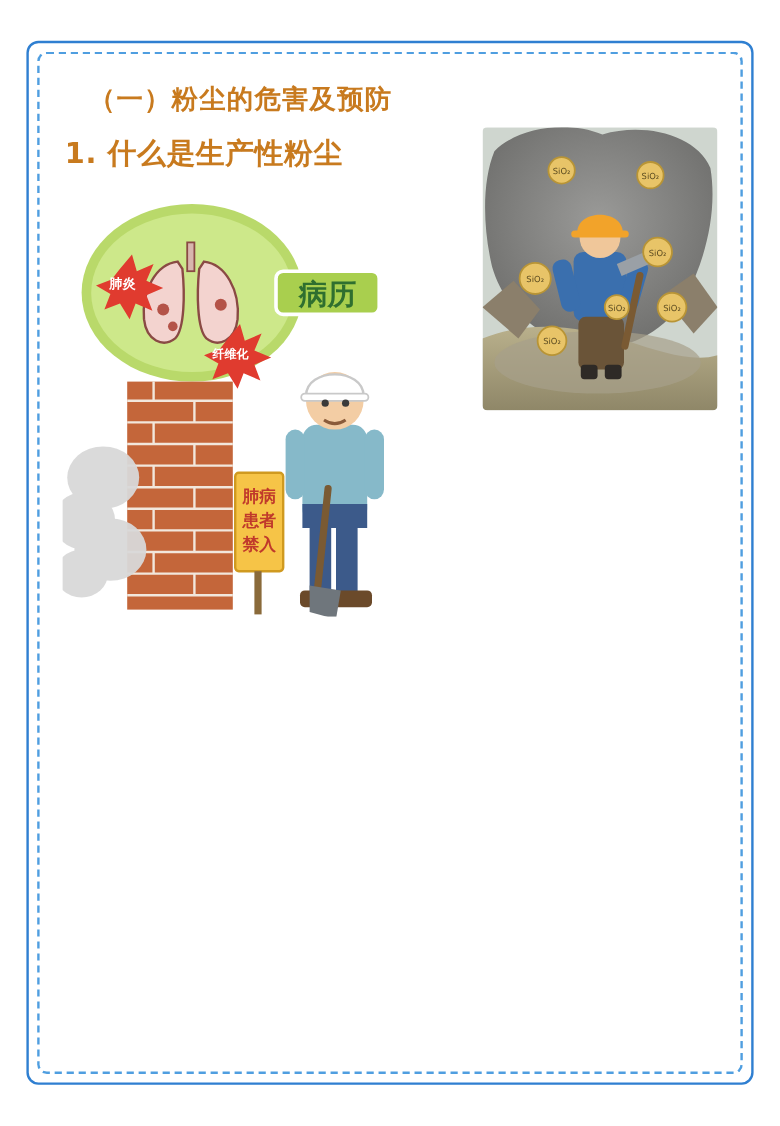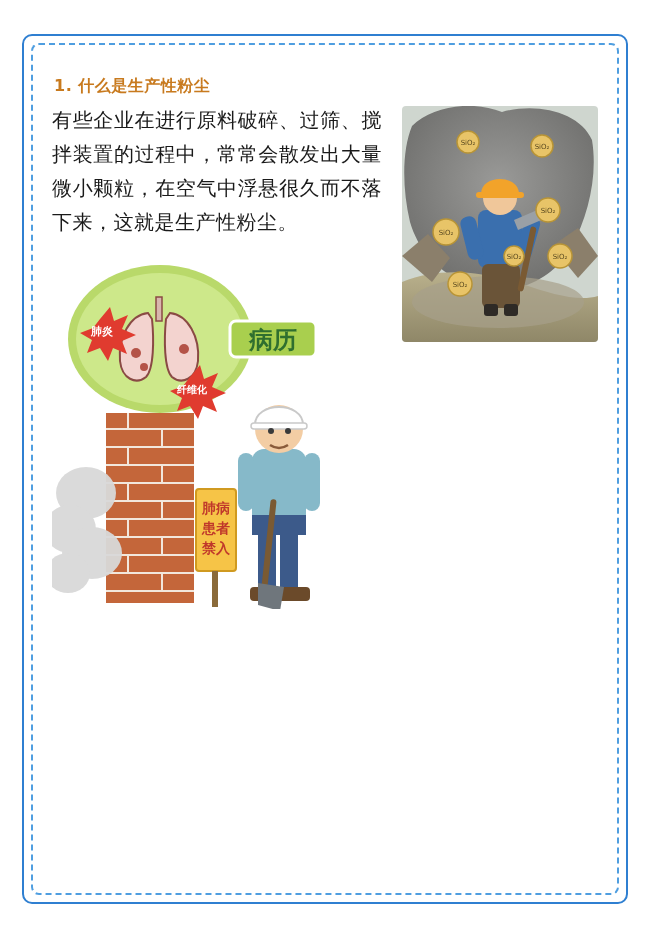--- a/index.html
+++ b/index.html
@@ -65,21 +65,21 @@
   .heading-sub {
     color: #c87a1e;
     font-size: 22px;
     font-weight: bold;
     margin: 6px 0 14px 22px;
     letter-spacing: 1px;
   }
 
   .heading-num {
     color: #c87a1e;
-    font-size: 16px;
+    font-size: 24px;
     font-weight: bold;
     margin: 14px 0 6px 2px;
     letter-spacing: 0.5px;
   }
 
   .para {
     color: #1a1a1a;
     font-size: 20px;
     line-height: 34px;
     letter-spacing: 0.5px;
@@ -187,23 +187,23 @@
             <text x="66" y="39">SiO₂</text>
           <circle cx="140" cy="40" r="11" fill="#e8c468" stroke="#b89436" stroke-width="1.5"></circle>
             <text x="140" y="43">SiO₂</text>
           <circle cx="112" cy="150" r="10" fill="#e8c468" stroke="#b89436" stroke-width="1.5"></circle>
             <text x="112" y="153">SiO₂</text>
         </g>
       </svg>
     </div>
 
 
+    <h2 class="heading-sub">（一）粉尘的危害及预防</h2>
 
     <h3 class="heading-num">1. 什么是生产性粉尘</h3>
-    <p class="para para-wrap-1">有些企业在进行原料破碎、过筛、搅拌装置的过程中，常常会散发出大量微小颗粒，在空气中浮悬很久而不落下来，这就是生产性粉尘。</p>
 
 
     <div class="bottom-row">
 
       <div class="illus-bottom">
         <svg viewBox="0 0 290 356" width="290" height="356" xmlns="http://www.w3.org/2000/svg">
           <rect x="0" y="0" width="290" height="356" fill="#ffffff"></rect>
 
           <ellipse cx="108" cy="86" rx="92" ry="74" fill="#b9d96a"></ellipse>
           <ellipse cx="108" cy="86" rx="84" ry="66" fill="#cde88a"></ellipse>

